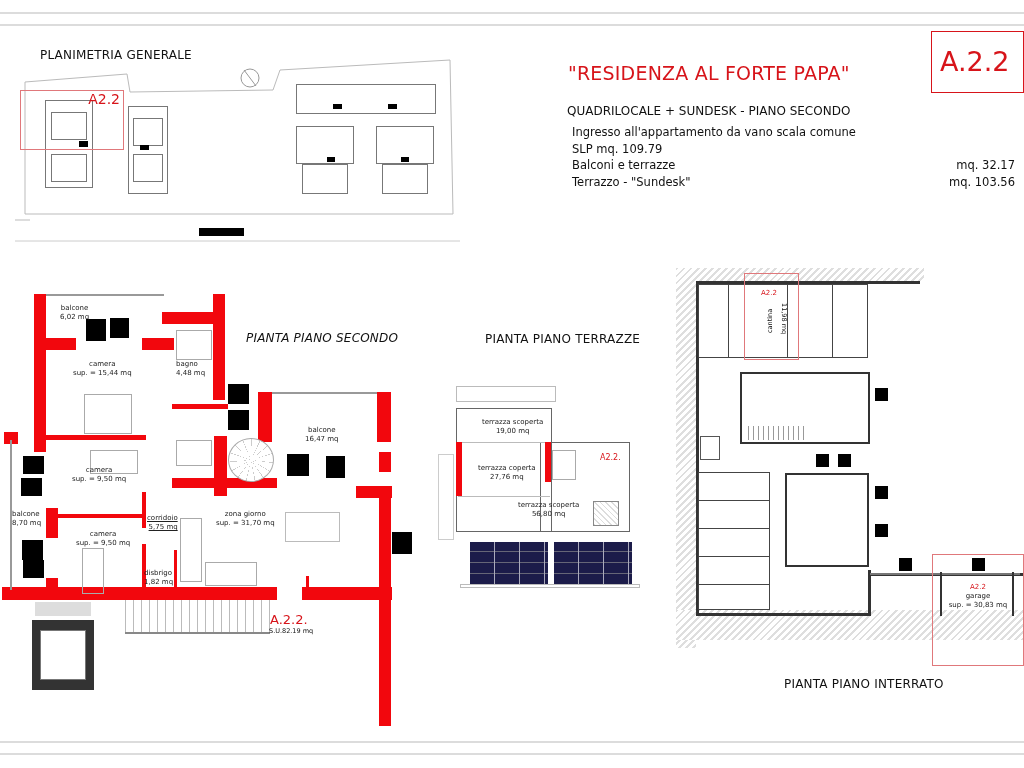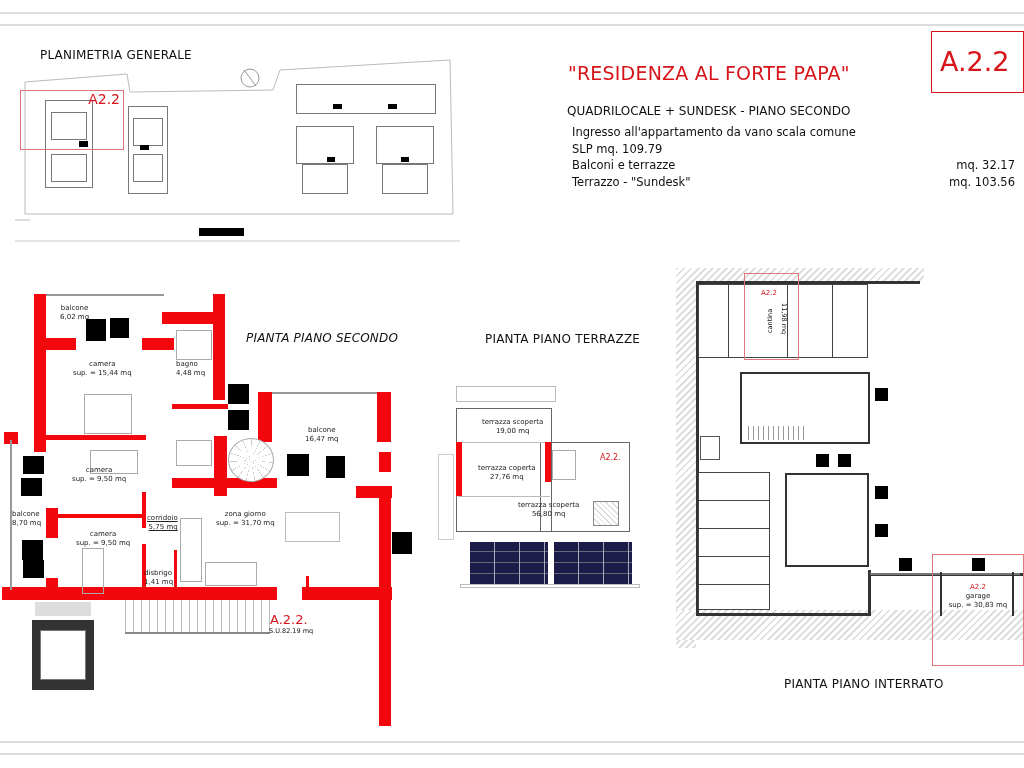--- a/index.html
+++ b/index.html
@@ -173,21 +173,21 @@
   <div class="lbl" style="left:12px;top:220px;text-align:left;">
       <div>balcone</div>
       <div>8,70 mq</div>
     </div>
   <div class="lbl" style="left:76px;top:240px;">
       <div>camera</div>
       <div>sup. = 9,50 mq</div>
     </div>
   <div class="lbl" style="left:144px;top:279px;text-align:left;">
       <div>disbrigo</div>
-      <div>1,41 mq</div>
+      <div>1,82 mq</div>
     </div>
   <div class="lbl" style="left:216px;top:220px;">
       <div>zona giorno</div>
       <div>sup. = 31,70 mq</div>
     </div>
 
   <div class="abs title-red" style="left:270px;top:322px;font-size:13px;">A.2.2.</div>
   <div class="abs" style="left:269px;top:337px;font-size:6.5px;">S.U.82.19 mq</div>
 </div>
 

